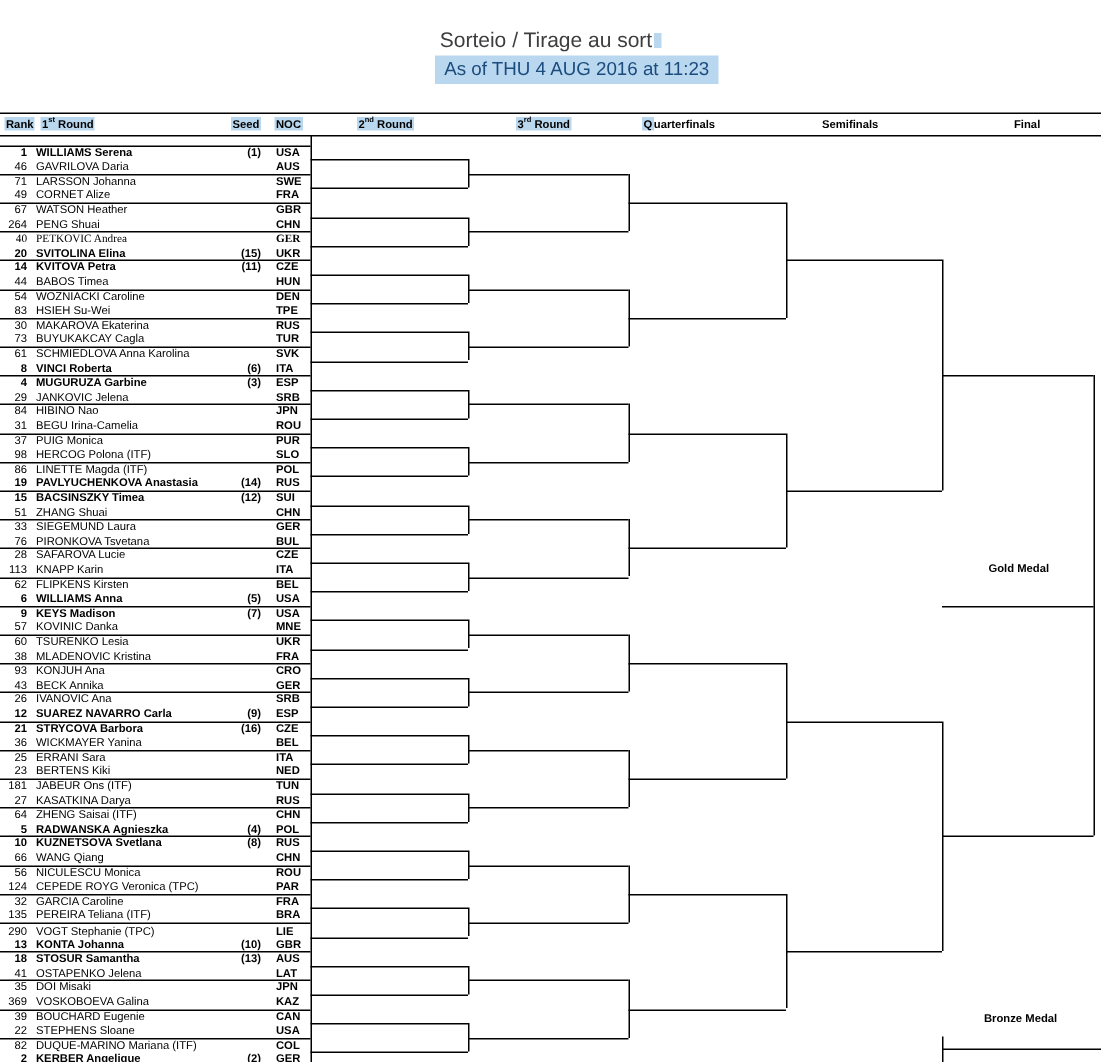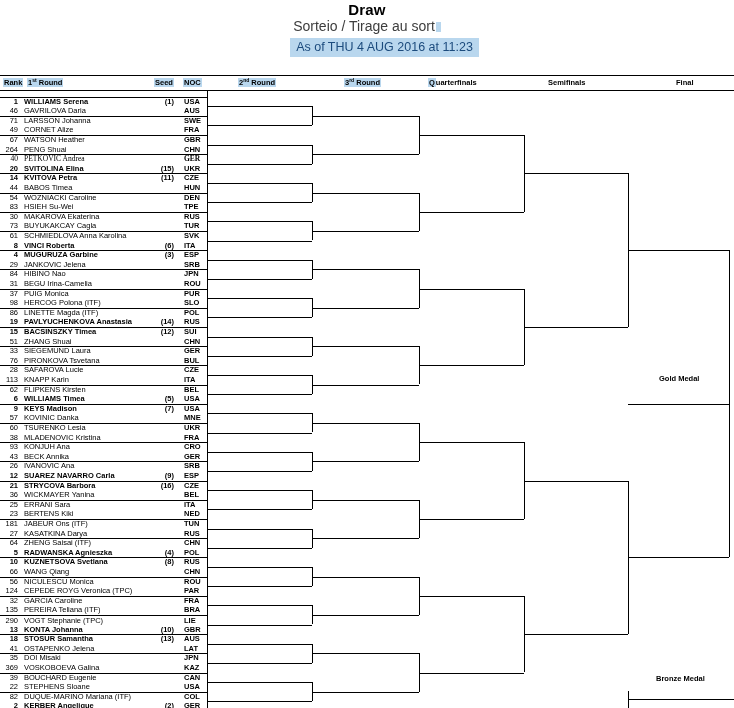--- a/index.html
+++ b/index.html
@@ -32,21 +32,20 @@
   .prow.seeded .rank,.prow.seeded .pname{font-weight:bold;}
   .medal{position:absolute;font-size:7.5px;font-weight:bold;white-space:nowrap;}
   #gold-medal{top:374px;left:659px;}
   #bronze-medal{top:674px;left:656px;}
 </style>
 </head>
 <body>
 
 <div id="page" style="--hl: #b9d7ee; --asof: #1c4b7d;">
 
-  <div class="title">Draw</div>
 
   <div class="subtitle"><span>Sorteio / Tirage au sort</span><span class="caret"></span></div>
 
   <div class="asof">
     <span class="asof-text">As of THU 4 AUG 2016 at 11:23</span>
   </div>
 
   <div class="hdr-label" style="left:3px"><span class="hl">Rank</span></div>
   <div class="hdr-label" style="left:27px"><span class="hl"><span>1</span><sup>st</sup><span> Round</span></span></div>
   <div class="hdr-label" style="left:154px"><span class="hl">Seed</span></div>
@@ -239,21 +238,21 @@
     <span class="pnoc">ITA</span>
   </div>
       <div class="prow" style="top: 384.5px;">
     <span class="rank">62</span>
     <span class="pname">FLIPKENS Kirsten</span>
     <span class="pseed"></span>
     <span class="pnoc">BEL</span>
   </div>
       <div class="prow seeded" style="top: 394.1px;">
     <span class="rank">6</span>
-    <span class="pname">WILLIAMS Timea</span>
+    <span class="pname">WILLIAMS Anna</span>
     <span class="pseed">(5)</span>
     <span class="pnoc">USA</span>
   </div>
       <div class="prow seeded" style="top: 403.7px;">
     <span class="rank">9</span>
     <span class="pname">KEYS Madison</span>
     <span class="pseed">(7)</span>
     <span class="pnoc">USA</span>
   </div>
       <div class="prow" style="top: 413.3px;">

